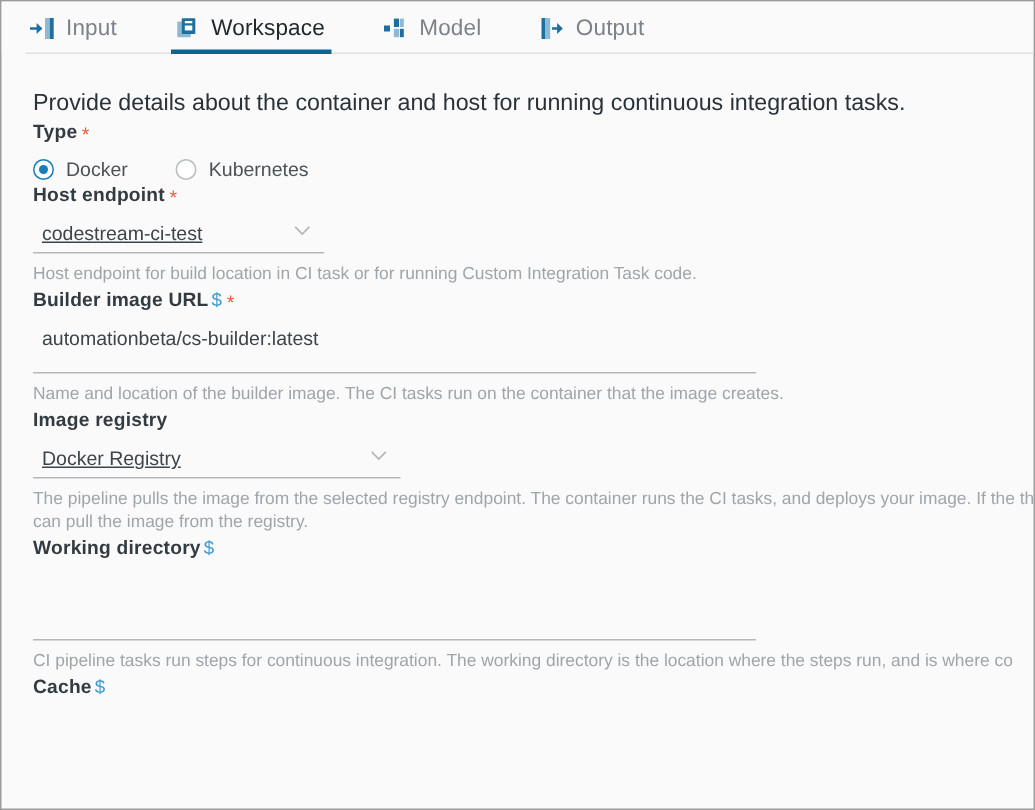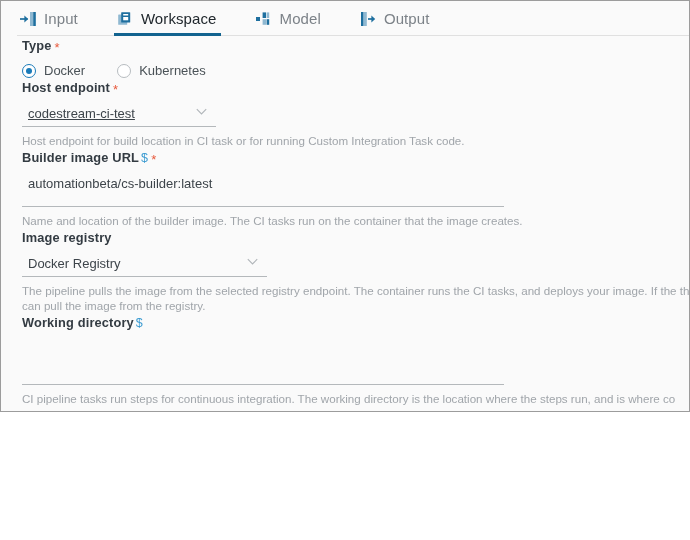--- a/index.html
+++ b/index.html
@@ -7,21 +7,21 @@
     padding: 0;
     background: #ffffff;
   }
   body {
     font-family: "Liberation Sans", sans-serif;
     -webkit-font-smoothing: antialiased;
   }
   .screen {
     position: relative;
     width: 690px;
-    height: 412px;
+    height: 540px;
     box-sizing: border-box;
     border: 1px solid #9c9c9c;
     background: #fafafa;
     overflow: hidden;
   }
 
   
   .tabbar {
     position: relative;
     height: 35px;
@@ -211,21 +211,21 @@
   .caret {
     position: absolute;
     right: 9px;
     top: 5px;
     pointer-events: none;
     width: 11px;
     height: 8px;
   }
 
   .sel-host { width: 194px; text-decoration: underline; }
-  .sel-reg  { width: 245px; }
+  .sel-reg  { width: 245px; text-decoration: underline; }
   .in-builder { width: 482px; }
   .in-workdir { width: 482px; }
 </style>
 </head>
 <body>
 
 <div class="screen">
 
   <div class="tabbar">
 
@@ -267,20 +267,21 @@
         <path d="M9 8 L14.6 8" stroke="#1e6f9f" stroke-width="1.7" fill="none"></path>
         <path d="M12.4 4.4 L16.2 8 L12.4 11.6 Z" fill="#1e6f9f"></path>
       </svg>
       <span class="tab-label">Output</span>
     </div>
 
   </div>
 
   <div class="content">
 
+    <div class="page-head">Provide details about the container and host for running continuous integration tasks.</div>
 
     <div class="field">
       <span class="flabel"><span>Type</span><span class="req">*</span></span>
       <div class="radio-row">
         <div class="radio-opt checked">
           <span class="radio-mark"></span>
           <span class="radio-text">Docker</span>
         </div>
         <div class="radio-opt">
           <span class="radio-mark"></span>

